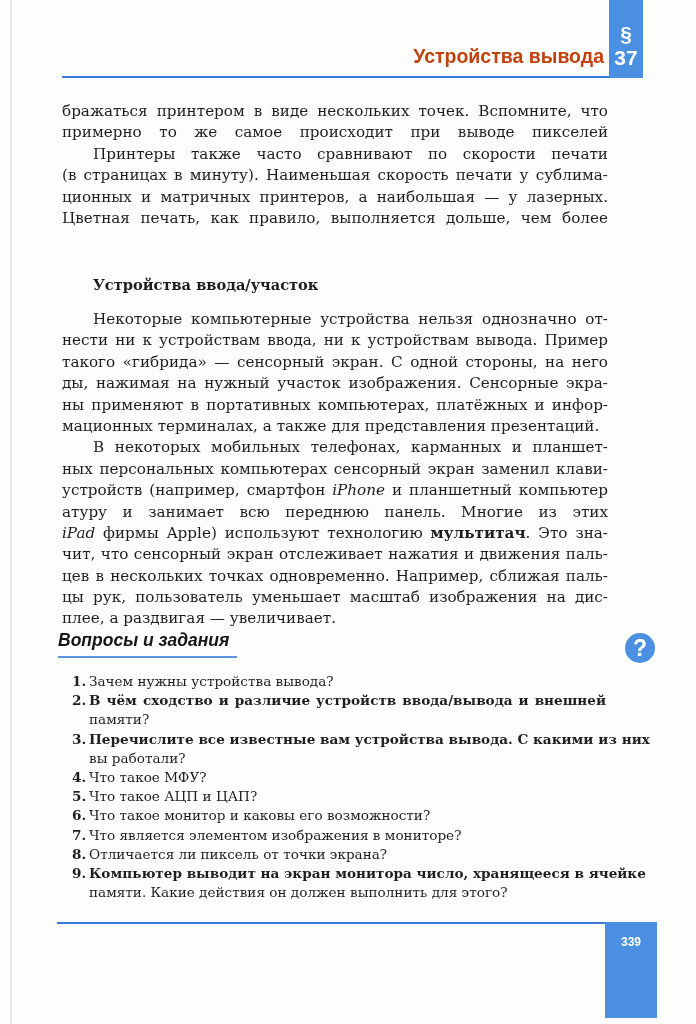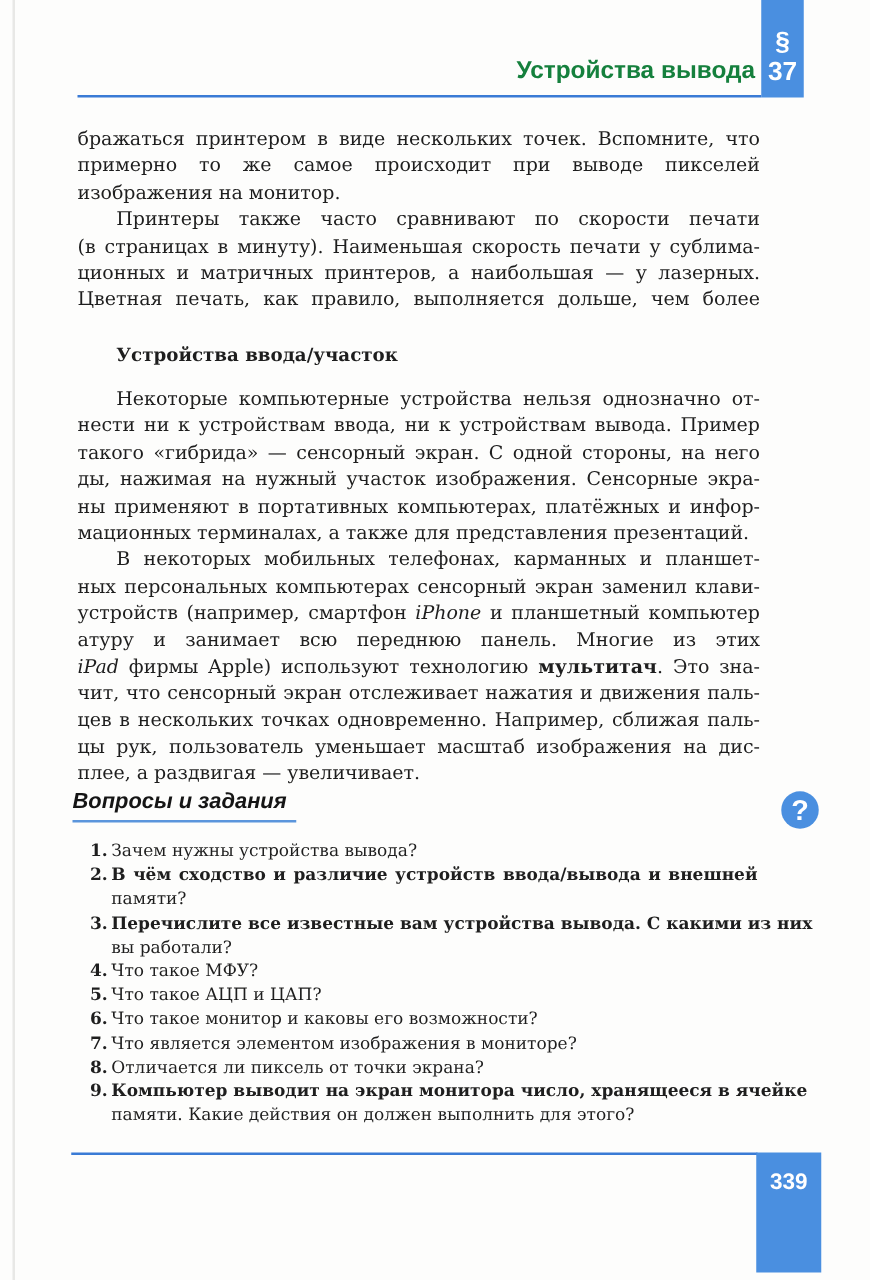--- a/index.html
+++ b/index.html
@@ -41,21 +41,21 @@
       color: #ffffff;
       font-family: "Liberation Sans", "DejaVu Sans", sans-serif;
       font-weight: bold;
       font-size: 21px;
       letter-spacing: 0px;
     }
     .header-title {
       position: absolute;
       right: 92px;
       top: 45px;
-      color: #15803d;
+      color: #c2410c;
       font-family: "Liberation Sans", "DejaVu Sans", sans-serif;
       font-weight: bold;
       font-size: 19.5px;
       white-space: nowrap;
     }
     .header-rule {
       position: absolute;
       left: 62px;
       top: 76px;
       width: 547px;
@@ -179,38 +179,37 @@
     }
     .footer-tab-label {
       position: absolute;
       left: 0;
       right: 0;
       top: 13px;
       text-align: center;
       color: #ffffff;
       font-family: "Liberation Sans", "DejaVu Sans", sans-serif;
       font-weight: bold;
-      font-size: 18px;
+      font-size: 12px;
     }
   </style>
 </head>
 <body>
 
 <div class="page-edge"></div>
 
 <div class="header-title">Устройства вывода</div>
 <div class="header-tab">
   <div class="header-tab-label">§ 37</div>
 </div>
 <div class="header-rule"></div>
 
 <div class="text-block" style="top:101px;">
   <span class="line">бражаться принтером в виде нескольких точек. Вспомните, что</span>
   <span class="line">примерно то же самое происходит при выводе пикселей</span>
-  <span class="line last">изображения на монитор.</span>
   <span class="line indent">Принтеры также часто сравнивают по скорости печати</span>
   <span class="line">(в страницах в минуту). Наименьшая скорость печати у сублима-</span>
   <span class="line">ционных и матричных принтеров, а наибольшая — у лазерных.</span>
   <span class="line">Цветная печать, как правило, выполняется дольше, чем более</span>
 </div>
 
 <div class="subheading">Устройства ввода/участок</div>
 
 <div class="text-block" style="top:309px;">
   <span class="line indent">Некоторые компьютерные устройства нельзя однозначно от-</span>

